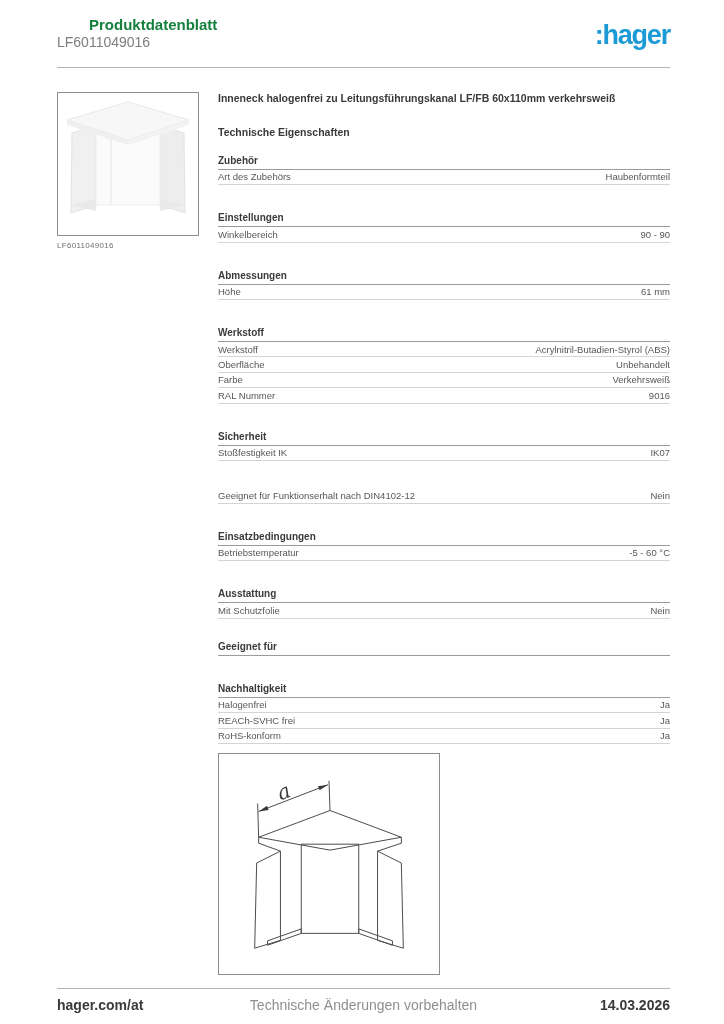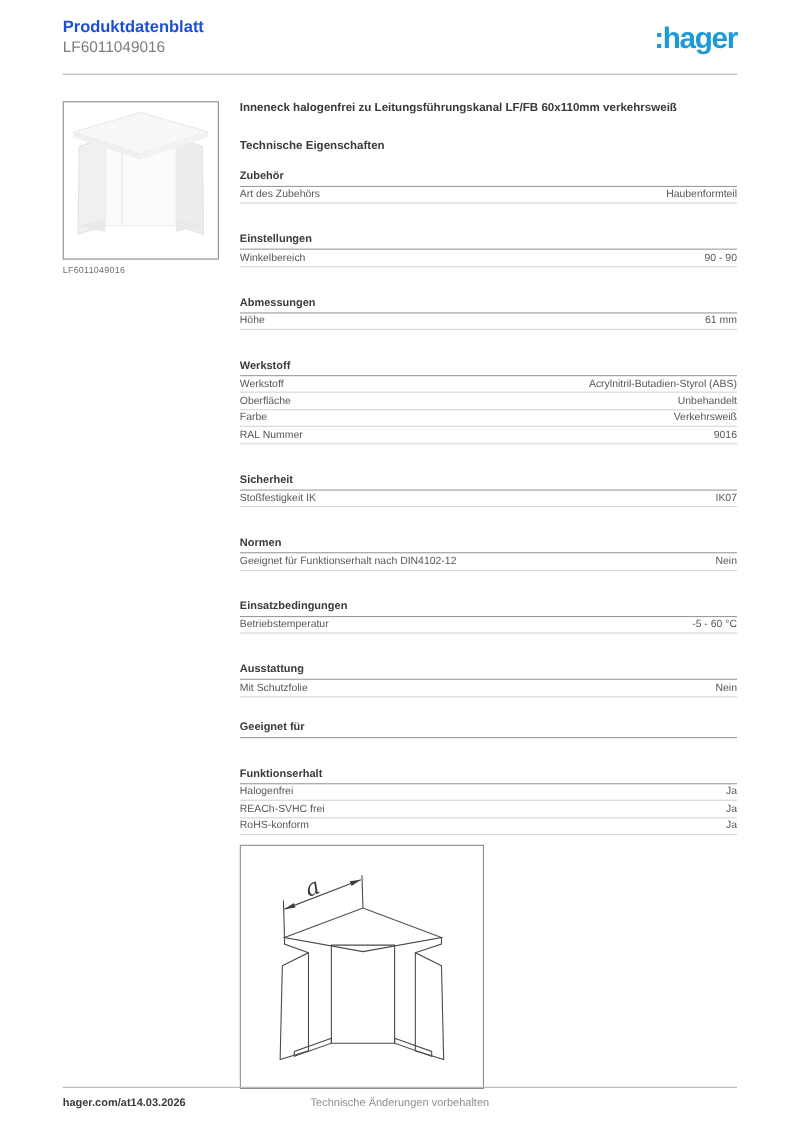--- a/index.html
+++ b/index.html
@@ -3,21 +3,21 @@
 <meta charset="utf-8">
 <style>
   * { margin:0; padding:0; box-sizing:border-box; }
   html,body { width:724px; height:1024px; background:#fff; overflow:hidden; }
   body { font-family:"Liberation Sans", sans-serif; color:#3c3c3c; position:relative; }
 
   .page { position:absolute; inset:0; background:#fff; }
 
   
   .header { position:absolute; left:57px; right:54px; top:16px; }
-  .doc-title { font-size:15px; font-weight:bold; color:#1d4ed8; line-height:1.2; }
+  .doc-title { font-size:15px; font-weight:bold; color:#15803d; line-height:1.2;margin-left:32px; }
   .doc-subtitle { font-size:14px; font-weight:normal; color:#7d7d7d; line-height:1.25; }
   .logo { position:absolute; right:0; top:6px; font-size:27px; font-weight:bold;
           letter-spacing:-1.2px; line-height:1; }
   .header-rule { position:absolute; left:57px; right:54px; top:67px;
                  border-top:1px solid #b4b4b4; }
 
   
   .photo-box { position:absolute; left:57px; top:92px; width:142px; height:144px;
                border:1px solid #8c8c8c; background:#fff; }
   .photo-caption { position:absolute; left:57px; top:241px; font-size:8px;
@@ -44,21 +44,21 @@
   .drawing-box { margin-top:9px; width:222px; height:222px; border:1px solid #8c8c8c;
                  background:#fff; }
   .drawing-box svg { display:block; }
   .dim-label { font-family:"DejaVu Serif", serif; font-style:italic; font-size:21px;
                fill:#3a3a3a; }
 
   
   .footer-rule { position:absolute; left:57px; right:54px; top:988px;
                  border-top:1px solid #b4b4b4; }
   .footer { position:absolute; left:57px; right:54px; top:997px;
-            display:flex; font-size:10px; }
+            display:flex; justify-content:space-between; font-size:14px; }
   .footer .f-left  { font-weight:bold; color:#3a3a3a; }
   .footer .f-center{ color:#8f8f8f; position:absolute; left:0; right:0; text-align:center; }
   .footer .f-right { font-weight:bold; color:#3a3a3a; }
 </style>
 </head>
 <body>
 
 <div class="page">
 
   <div class="header">
@@ -133,21 +133,20 @@
           </div>
         </div>
         <div class="spec-section">
           <div class="section-name">Sicherheit</div>
           <div class="spec-row">
             <span class="lbl">Stoßfestigkeit IK</span>
             <span class="val">IK07</span>
           </div>
         </div>
         <div class="spec-section">
-          <div class="section-name">Normen</div>
           <div class="spec-row">
             <span class="lbl">Geeignet für Funktionserhalt nach DIN4102-12</span>
             <span class="val">Nein</span>
           </div>
         </div>
         <div class="spec-section">
           <div class="section-name">Einsatzbedingungen</div>
           <div class="spec-row">
             <span class="lbl">Betriebstemperatur</span>
             <span class="val">-5 - 60 °C</span>
@@ -159,21 +158,21 @@
             <span class="lbl">Mit Schutzfolie</span>
             <span class="val">Nein</span>
           </div>
         </div>
       </div>
     <div id="suitability-sections">
         <div class="spec-section">
           <div class="section-name">Geeignet für</div>
         </div>
         <div class="spec-section">
-          <div class="section-name">Funktionserhalt</div>
+          <div class="section-name">Nachhaltigkeit</div>
           <div class="spec-row">
             <span class="lbl">Halogenfrei</span>
             <span class="val">Ja</span>
           </div>
           <div class="spec-row">
             <span class="lbl">REACh-SVHC frei</span>
             <span class="val">Ja</span>
           </div>
           <div class="spec-row">
             <span class="lbl">RoHS-konform</span>

